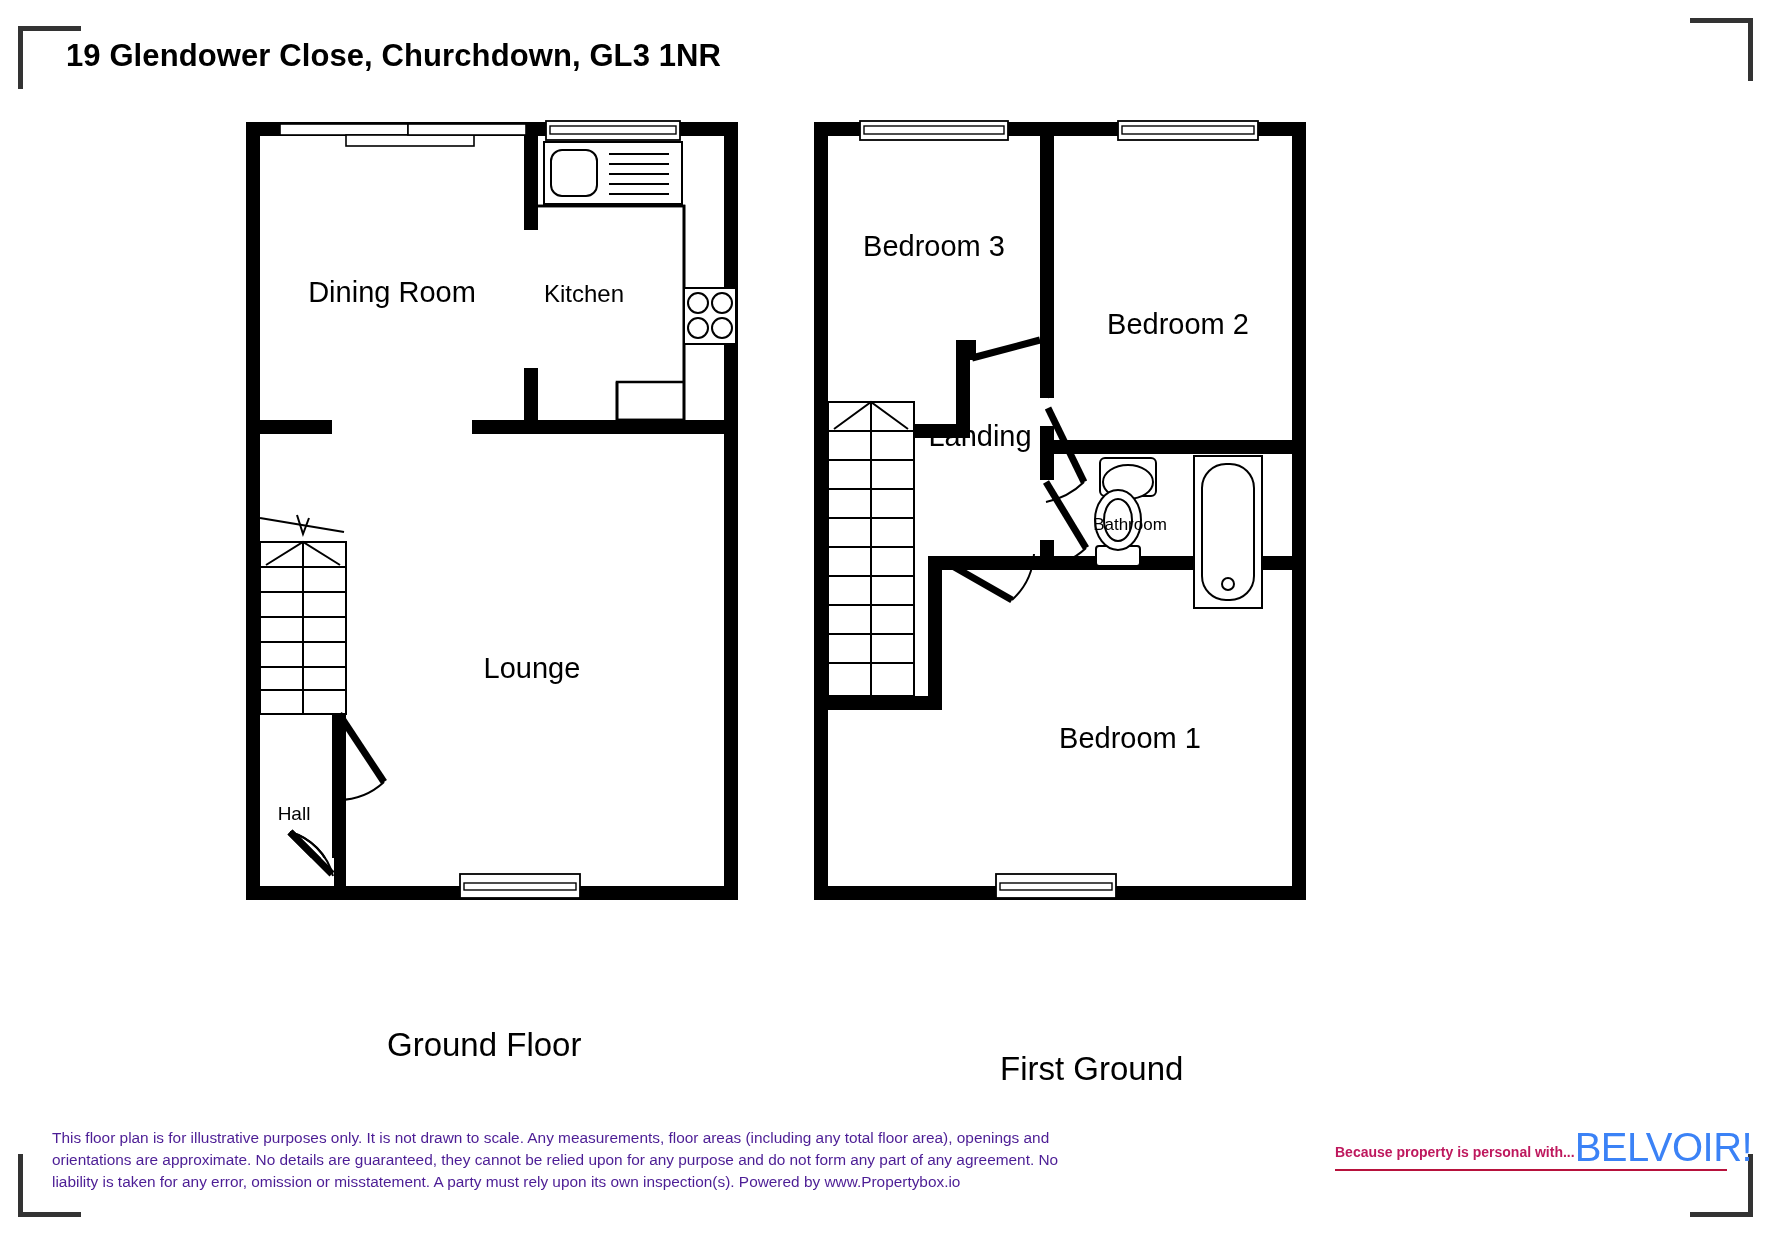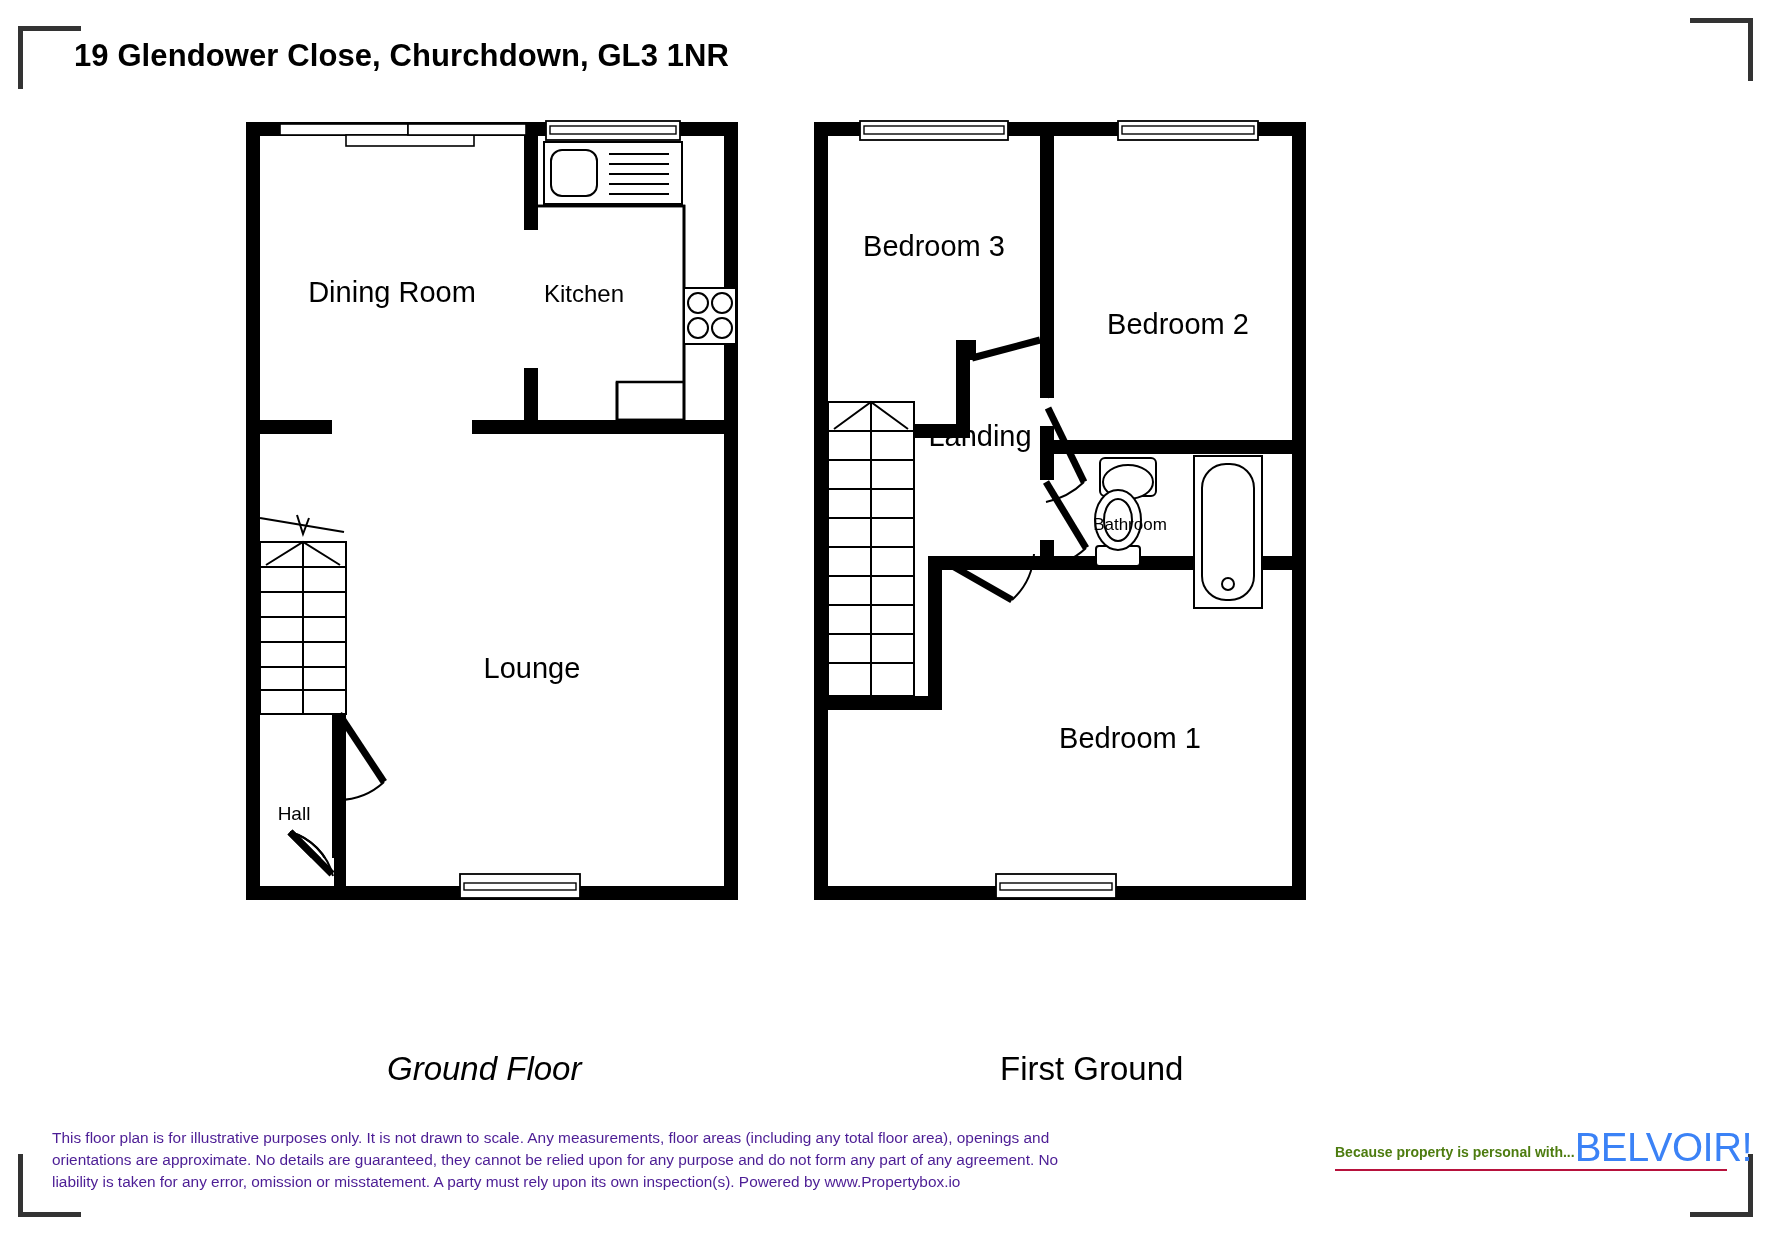--- a/index.html
+++ b/index.html
@@ -25,21 +25,21 @@
   }
   #corner-tl { top: 26px;  left: 18px;   border-width: 5px 0 0 5px; }
   #corner-tr { top: 18px;  right: 18px;  border-width: 5px 5px 0 0; }
   #corner-bl { bottom: 22px; left: 18px; border-width: 0 0 5px 5px; }
   #corner-br { bottom: 22px; right: 18px;border-width: 0 5px 5px 0; }
 
   
   #page-title {
     position: absolute;
     top: 38px;
-    left: 74px;
+    left: 66px;
     font-size: 31px;
     font-weight: bold;
     color: #000000;
     letter-spacing: 0.1px;
     white-space: nowrap;
     text-align: right;
   }
 
   
   #plans {
@@ -52,21 +52,21 @@
   .plan-svg { display: block; }
   #ground-plan-wrap { position: absolute; left: 232px;  top: 0; text-decoration: underline; }
   #first-plan-wrap  { position: absolute; left: 800px;  top: 0; }
 
   .floor-caption {
     position: absolute;
     font-size: 33px;
     color: #000000;
     white-space: nowrap;
   }
-  #ground-floor-caption { top: 1050px; left: 387px; font-style: italic; }
+  #ground-floor-caption { top: 1026px; left: 387px; }
   #first-floor-caption  { top: 1050px; left: 1000px; }
 
   
   #footer {
     position: absolute;
     left: 52px;
     top: 1127px;
     width: 1040px;
   }
   #disclaimer-text {
@@ -83,21 +83,21 @@
     width: 392px;
   }
   #brand-row {
     display: flex;
     align-items: flex-end;
     justify-content: space-between;
   }
   #brand-tagline {
     font-size: 14px;
     font-weight: bold;
-    color: #4d7c0f;
+    color: #be185d;
     white-space: nowrap;
     padding-bottom: 6px;
   }
   #brand-wordmark {
     font-size: 40px;
     font-weight: normal;
     color: #3b82f6;
     letter-spacing: -0.5px;
     line-height: 0.95;
     white-space: nowrap;

